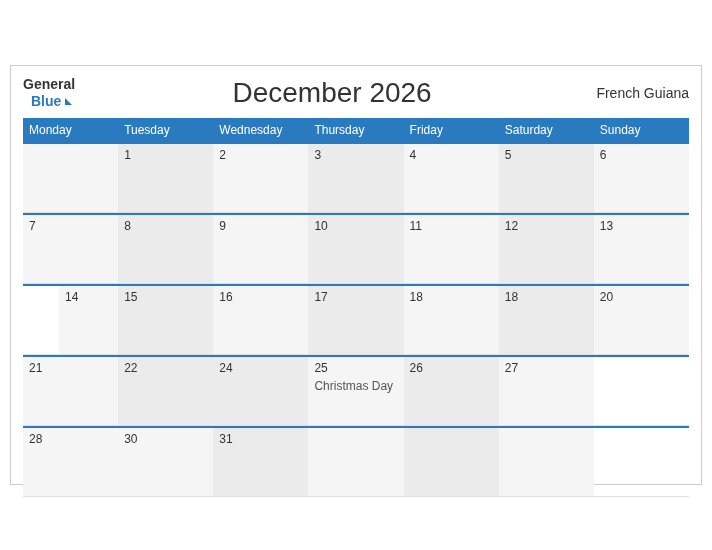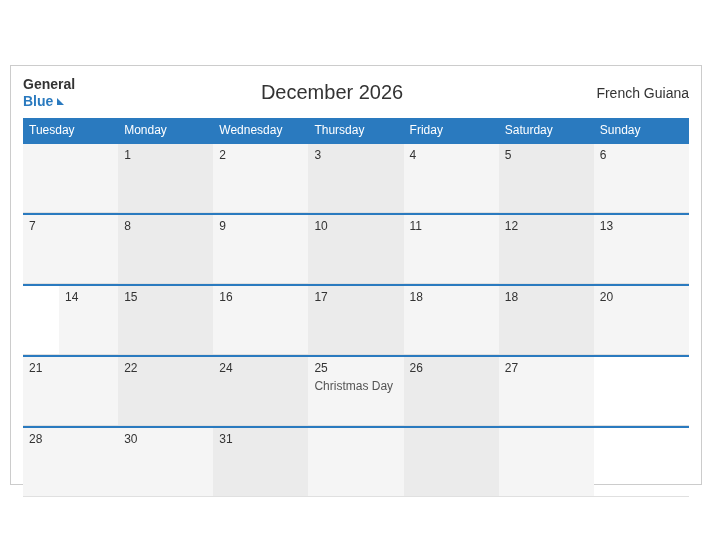--- a/index.html
+++ b/index.html
@@ -38,36 +38,37 @@
     }
     .logo-general {
       font-size: 14px;
       font-weight: bold;
       color: #333;
     }
     .logo-blue {
       display: flex;
       align-items: center;
       gap: 2px;
+      margin-left: 8px;
     }
     .logo-blue-text {
       color: #2a7abf;
       font-size: 14px;
       font-weight: bold;
     }
     .logo-triangle {
       width: 0;
       height: 0;
       border-left: 7px solid #2a7abf;
       border-top: 7px solid transparent;
       border-bottom: 0px solid transparent;
       margin-left: 2px;
     }
     .calendar-title {
-      font-size: 20px;
+      font-size: 28px;
       font-weight: normal;
       color: #333;
       text-align: center;
       flex: 1;
     }
     .region-label {
       font-size: 14px;
       color: #333;
       text-align: right;
       min-width: 100px;
@@ -140,22 +141,22 @@
         <span class="logo-blue-text">Blue</span>
         <div class="logo-triangle"></div>
       </div>
     </div>
     <div class="calendar-title">December 2026</div>
     <div class="region-label">French Guiana</div>
   </div>
 
   <div class="calendar-grid">
     <div class="day-headers">
-    <div class="day-header">Tuesday</div>
-        <div class="day-header">Monday</div>
+    <div class="day-header">Monday</div>
+        <div class="day-header">Tuesday</div>
         <div class="day-header">Wednesday</div>
         <div class="day-header">Thursday</div>
         <div class="day-header">Friday</div>
         <div class="day-header">Saturday</div>
         <div class="day-header">Sunday</div>
       </div>
     <div class="weeks">
     <div class="week-row">
           <div class="day-cell" style="background: rgb(245, 245, 245);"></div>
           <div class="day-cell" style="background: rgb(235, 235, 235);">

